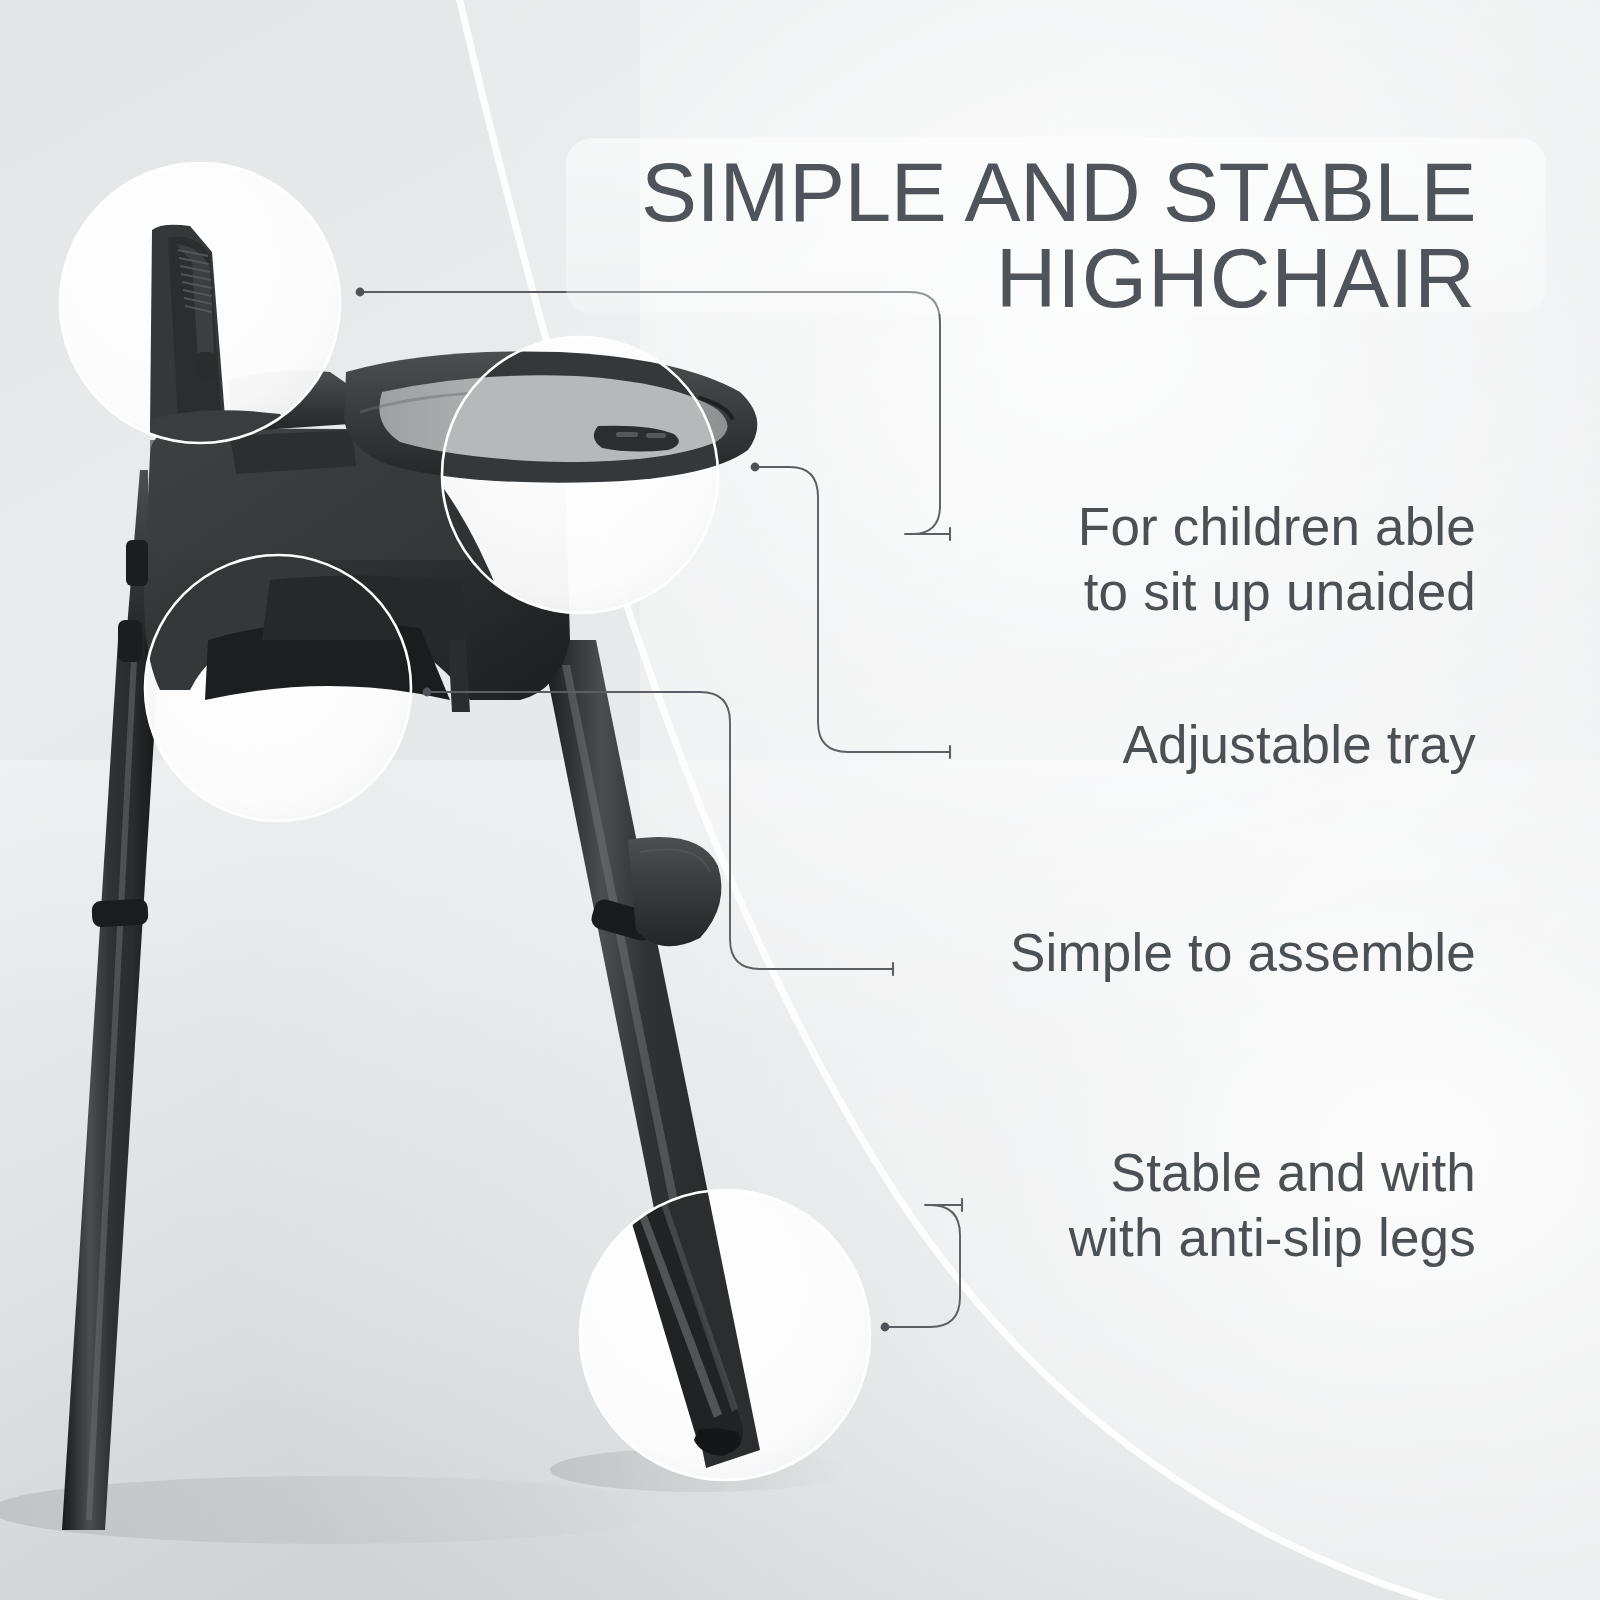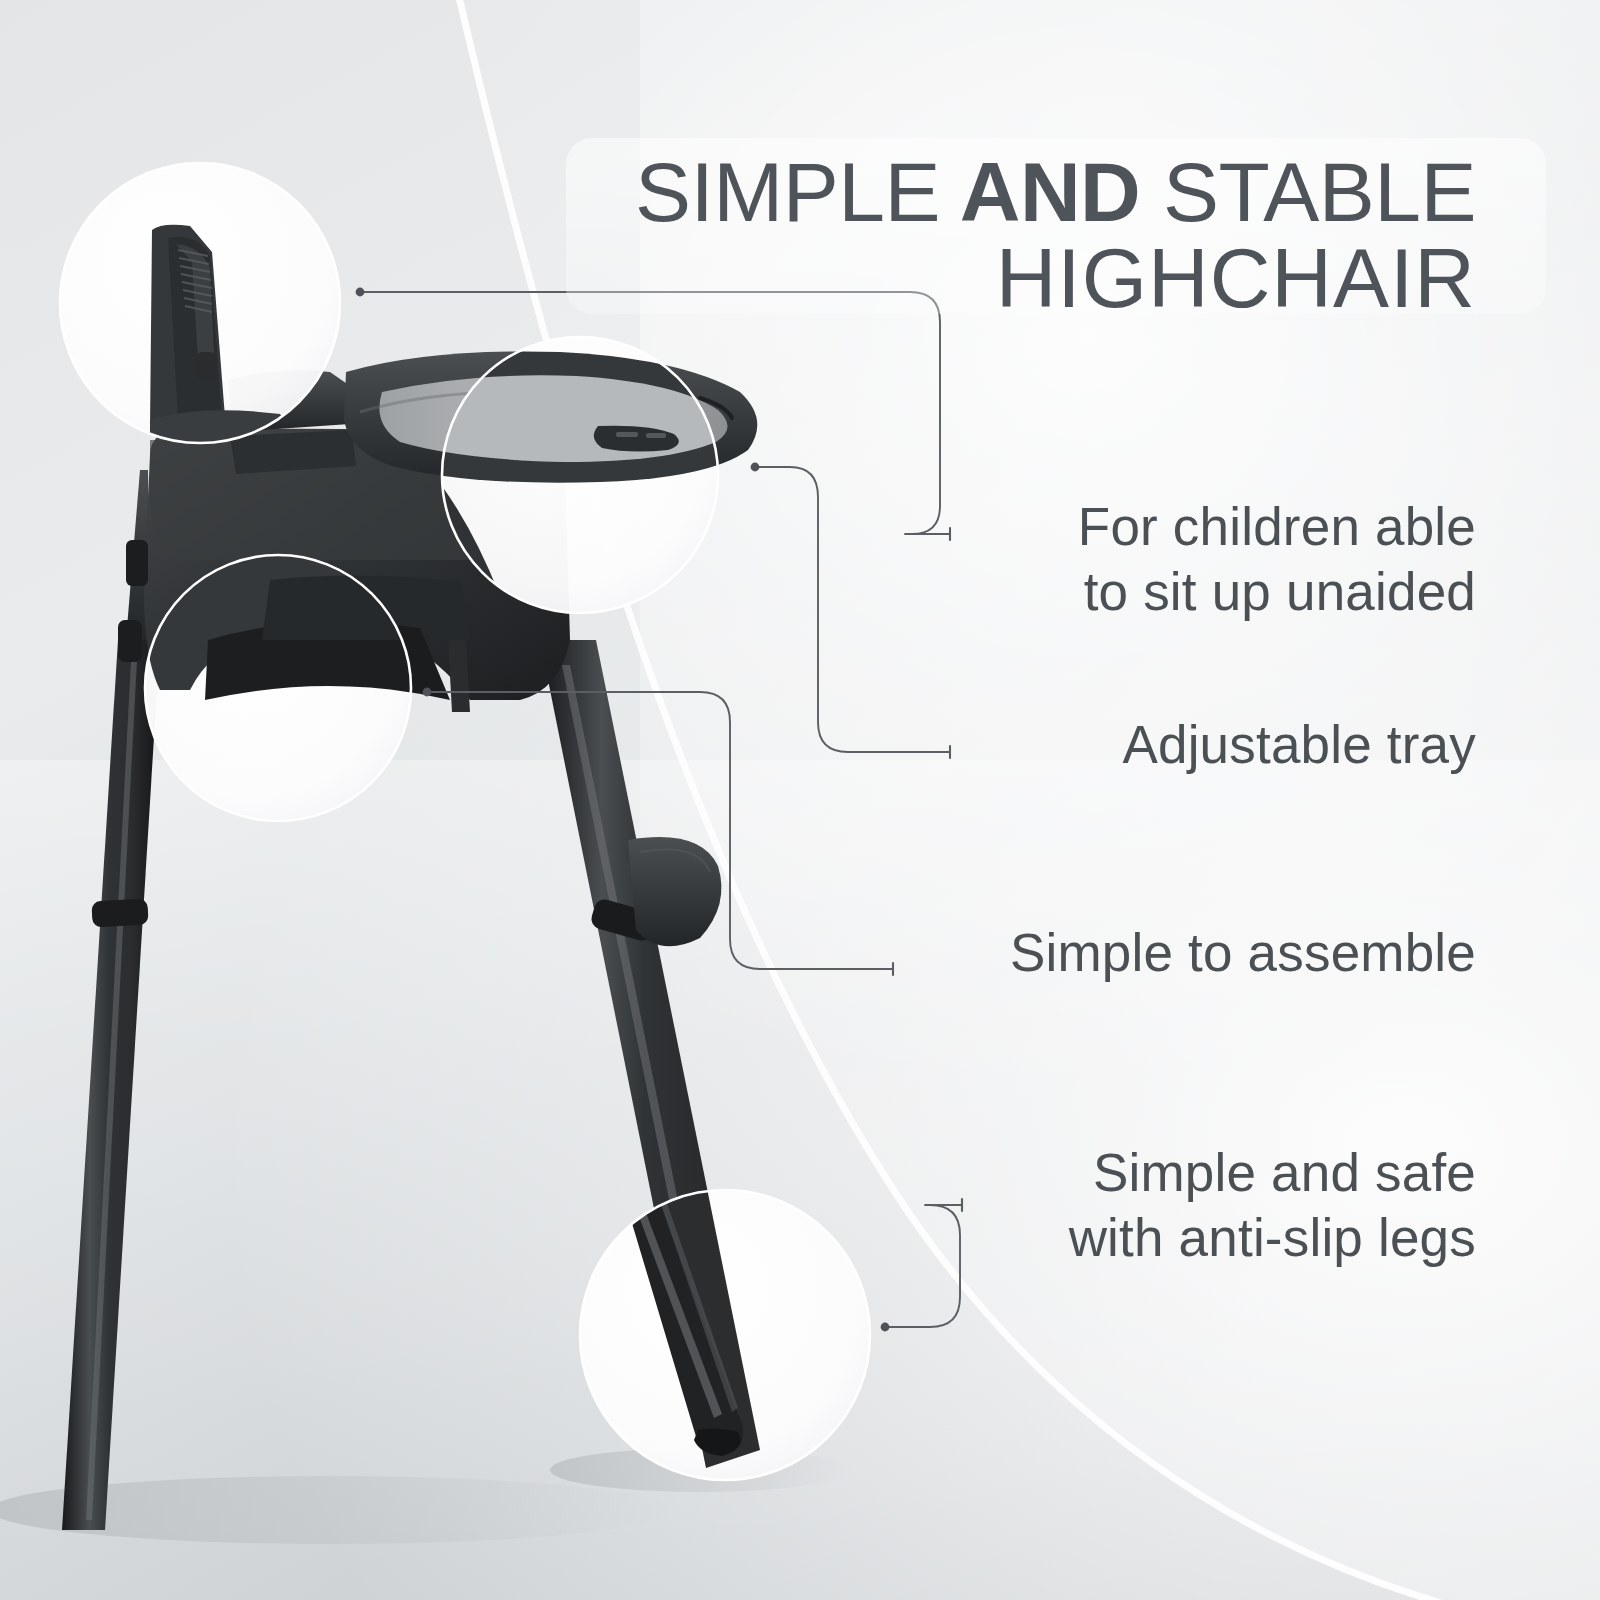--- a/index.html
+++ b/index.html
@@ -35,21 +35,21 @@
     border-radius:26px;
     background:linear-gradient(180deg, rgba(255,255,255,.56), rgba(255,255,255,.30));
   }
   .title-block{
     position:absolute;right:124px;top:150px;width:1100px;
     text-align:right;color:#4e5459;line-height:1.02;
   }
   .t-line1{font-size:84px;letter-spacing:-0.5px;white-space:nowrap;}
   .t-line2{font-size:84px;letter-spacing:1px;font-weight:400;white-space:nowrap;margin-top:0;}
   .w-bold{font-weight:400;}
-  .w-light{font-weight:700;}
+  .w-light{font-weight:400;}
 
   
   .feature{
     position:absolute;right:124px;width:760px;
     text-align:right;color:#4b5055;font-weight:300;
     font-size:53px;line-height:1.22;letter-spacing:.2px;margin-top:23px;
   }
   .feature .fl{display:block;white-space:nowrap;}
   #feat0{top:472px;}
   #feat1{top:690px;}
@@ -295,17 +295,17 @@
     <span class="fl">For children able</span>
     <span class="fl">to sit up unaided</span>
   </div>
   <div class="feature" id="feat1">
     <span class="fl">Adjustable tray</span>
   </div>
   <div class="feature" id="feat2">
     <span class="fl">Simple to assemble</span>
   </div>
   <div class="feature" id="feat3">
-    <span class="fl">Simple and safe</span>
+    <span class="fl">Stable and with</span>
     <span class="fl">with anti-slip legs</span>
   </div>
 
 </div>
 
 </body></html>

